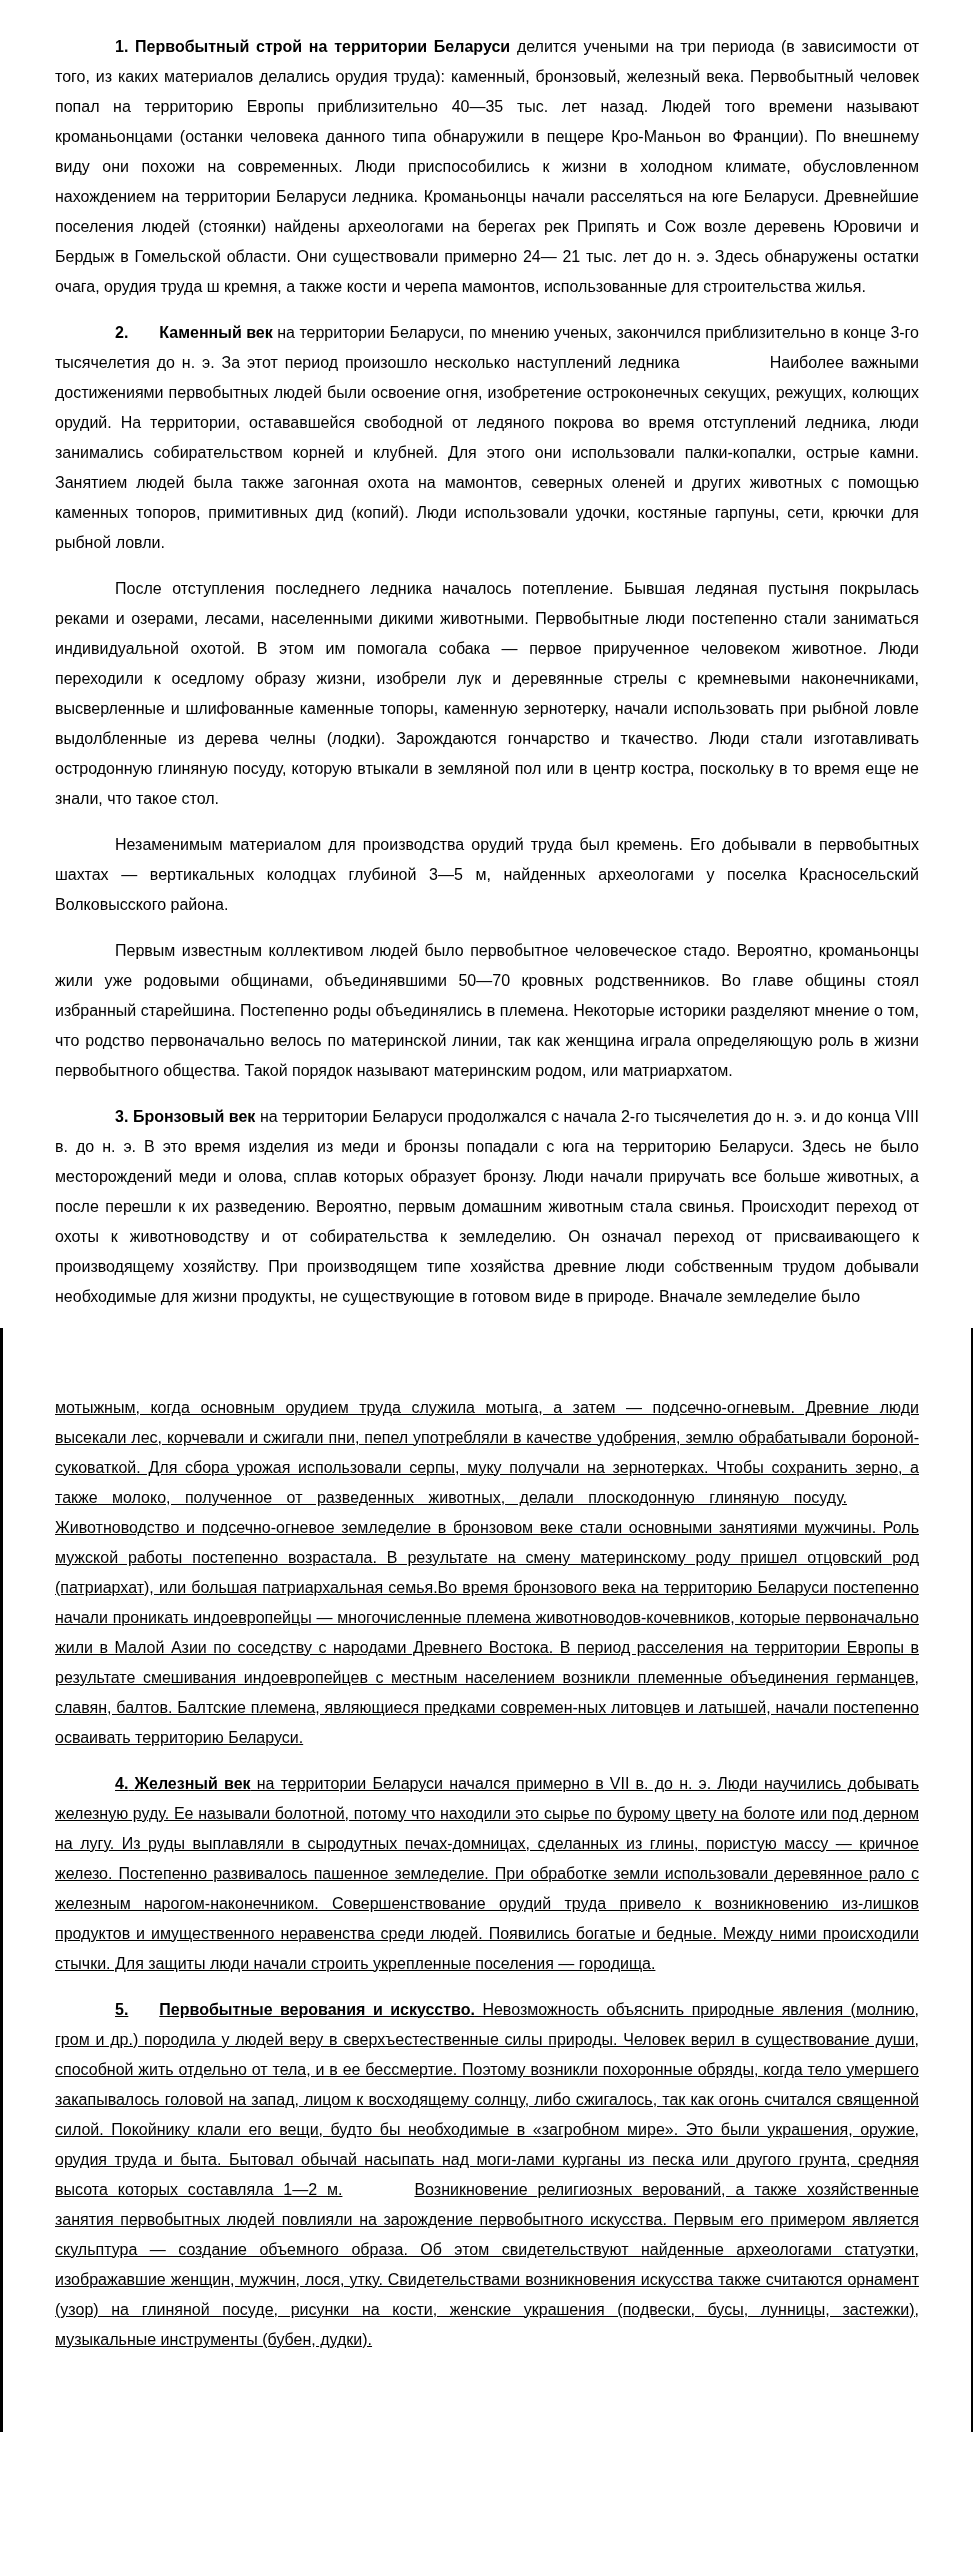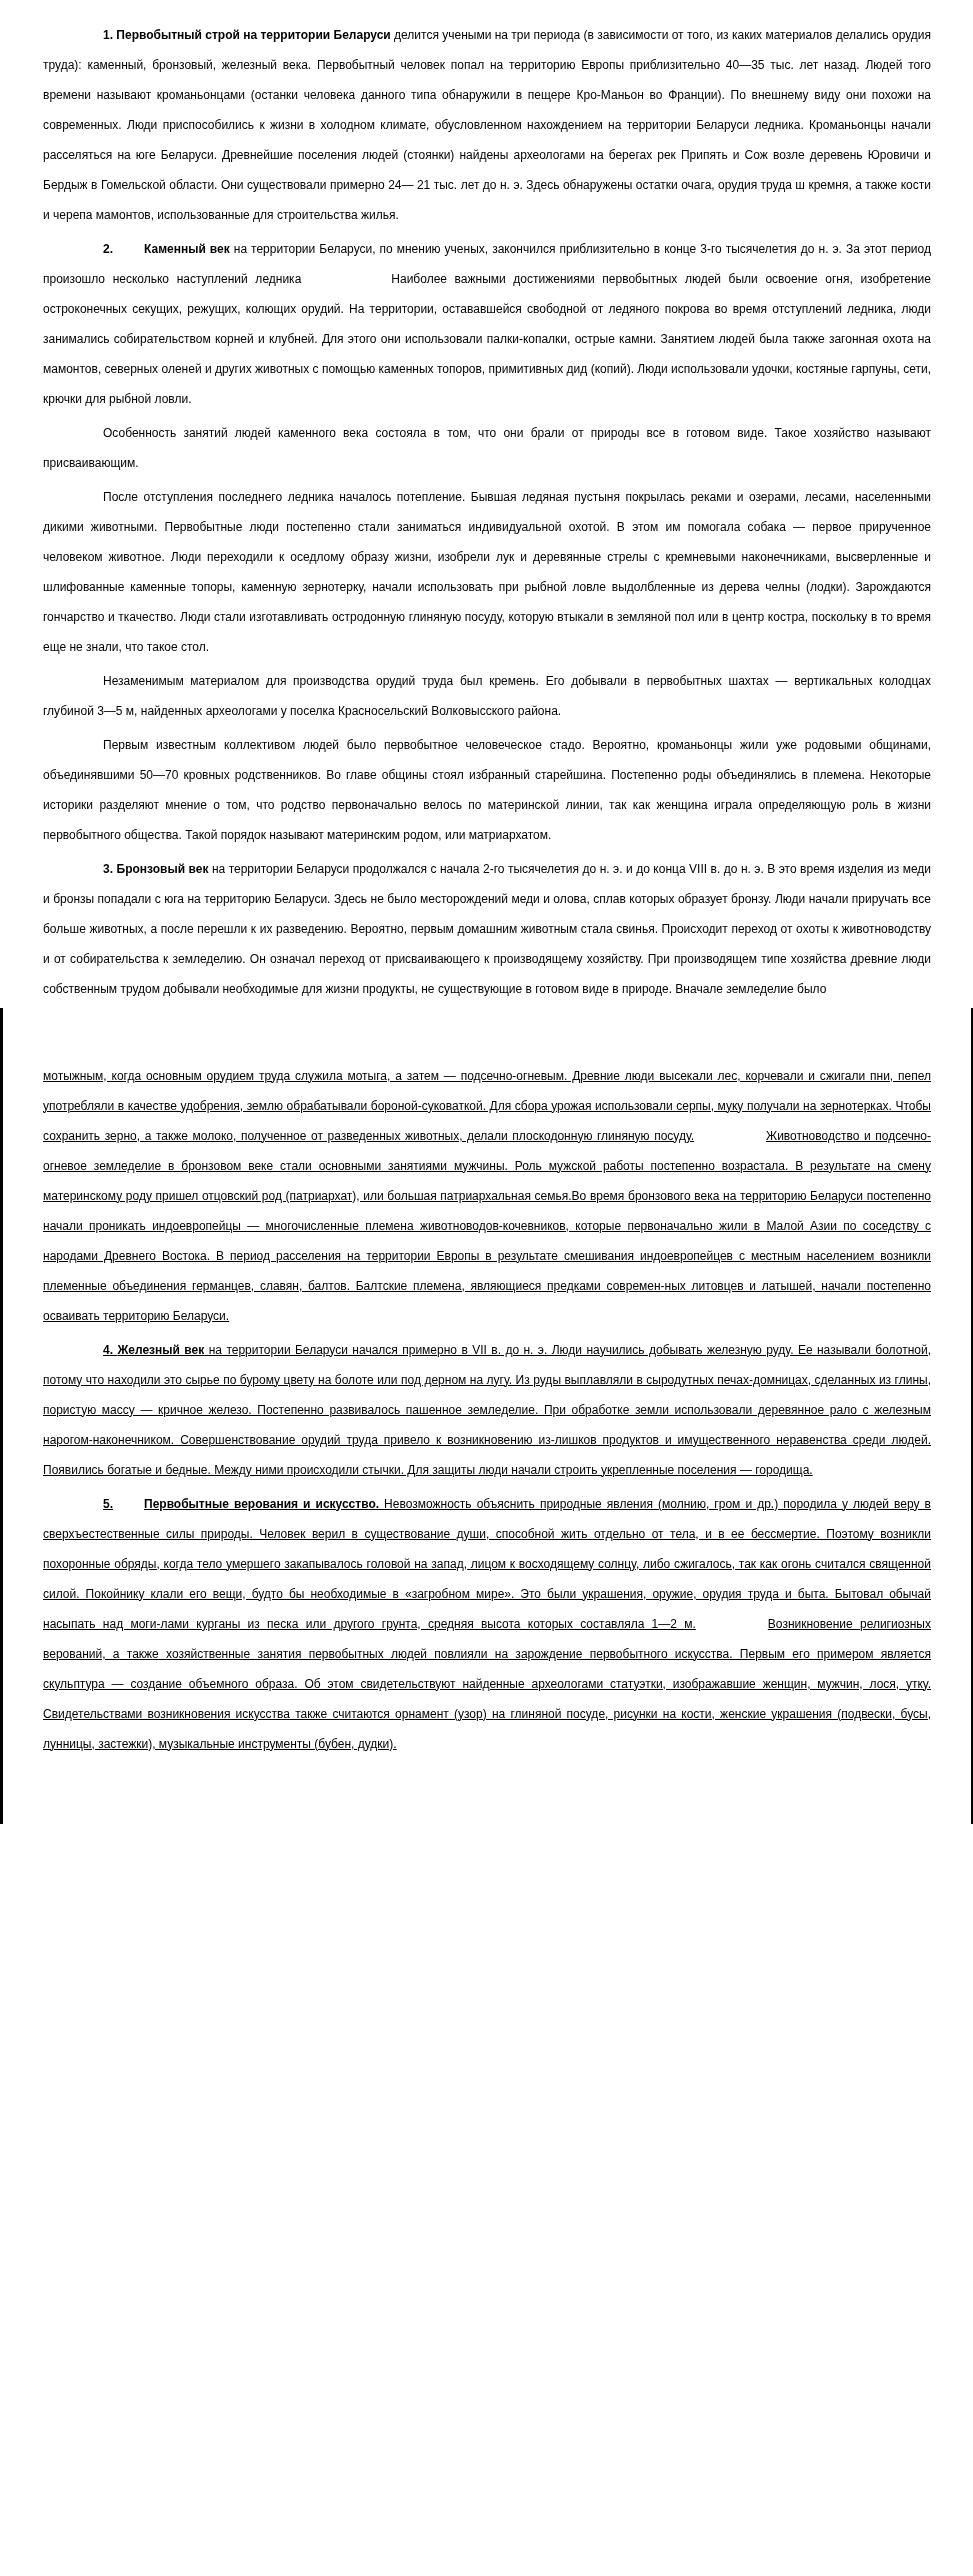--- a/index.html
+++ b/index.html
@@ -50,23 +50,23 @@
     letter-spacing: 0px;
   }
   h1.doc-title::after {
     content: "";
     display: inline-block;
     width: 100%;
     height: 0;
   }
 
   p.para {
-    font-size: 12px;
+    font-size: 16px;
     line-height: 30px;
-    margin: 4px;
+    margin: 16px;
     text-align: justify;
     text-indent: 60px;
     text-justify: inter-word;
     word-spacing: 0px;
   }
   p.para.no-indent {
     text-indent: 0;
   }
 
   .lead {
@@ -92,21 +92,20 @@
 
 <div class="page">
 
   <div class="block-one">
 
 
     <p class="para"><span class="lead">1.</span><span class="lead">&nbsp;</span><span class="lead">Первобытный строй на территории Беларуси</span><span> делится учеными на три периода (в зависимости от того, из каких материалов делались орудия труда): каменный, бронзовый, железный века. Первобытный человек попал на территорию Европы приблизительно 40—35 тыс. лет назад. Людей того времени называют кроманьонцами (останки человека данного типа обнаружили в пещере Кро-Маньон во Франции). По внешнему виду они похожи на современных. Люди приспособились к жизни в холодном климате, обусловленном нахождением на территории Беларуси ледника. Кроманьонцы начали расселяться на юге Беларуси. Древнейшие поселения людей (стоянки) найдены археологами на берегах рек Припять и Сож возле деревень Юровичи и Бердыж в Гомельской области. Они существовали примерно 24— 21 тыс. лет до н. э. Здесь обнаружены остатки очага, орудия труда ш кремня, а также кости и черепа мамонтов, использованные для строительства жилья.</span></p>
 
     <p class="para"><span class="lead">2.</span><span class="tab"></span><span class="lead">Каменный век</span><span> на территории Беларуси, по мнению ученых, закончился приблизительно в конце 3-го тысячелетия до н. э. За этот период произошло несколько наступлений ледника</span><span class="tab-xl"></span><span>Наиболее важными достижениями первобытных людей были освоение огня, изобретение остроконечных секущих, режущих, колющих орудий. На территории, остававшейся свободной от ледяного покрова во время отступлений ледника, люди занимались собирательством корней и клубней. Для этого они использовали палки-копалки, острые камни. Занятием людей была также загонная охота на мамонтов, северных оленей и других животных с помощью каменных топоров, примитивных дид (копий). Люди использовали удочки, костяные гарпуны, сети, крючки для рыбной ловли.</span></p>
 
-    <p class="para">Особенность занятий людей каменного века состояла в том, что они брали от природы все в готовом виде. Такое хозяйство называют присваивающим.</p>
 
     <p class="para">После отступления последнего ледника началось потепление. Бывшая ледяная пустыня покрылась реками и озерами, лесами, населенными дикими животными. Первобытные люди постепенно стали заниматься индивидуальной охотой. В этом им помогала собака — первое прирученное человеком животное. Люди переходили к оседлому образу жизни, изобрели лук и деревянные стрелы с кремневыми наконечниками, высверленные и шлифованные каменные топоры, каменную зернотерку, начали использовать при рыбной ловле выдолбленные из дерева челны (лодки). Зарождаются гончарство и ткачество. Люди стали изготавливать остродонную глиняную посуду, которую втыкали в земляной пол или в центр костра, поскольку в то время еще не знали, что такое стол.</p>
 
     <p class="para">Незаменимым материалом для производства орудий труда был кремень. Его добывали в первобытных шахтах — вертикальных колодцах глубиной 3—5 м, найденных археологами у поселка Красносельский Волковысского района.</p>
 
     <p class="para">Первым известным коллективом людей было первобытное человеческое стадо. Вероятно, кроманьонцы жили уже родовыми общинами, объединявшими 50—70 кровных родственников. Во главе общины стоял избранный старейшина. Постепенно роды объединялись в племена. Некоторые историки разделяют мнение о том, что родство первоначально велось по материнской линии, так как женщина играла определяющую роль в жизни первобытного общества. Такой порядок называют материнским родом, или матриархатом.</p>
 
     <p class="para"><span class="lead">3.</span><span class="lead">&nbsp;</span><span class="lead">Бронзовый век</span><span> на территории Беларуси продолжался с начала 2-го тысячелетия до н. э. и до конца VIII в. до н. э. В это время изделия из меди и бронзы попадали с юга на территорию Беларуси. Здесь не было месторождений меди и олова, сплав которых образует бронзу. Люди начали приручать все больше животных, а после перешли к их разведению. Вероятно, первым домашним животным стала свинья. Происходит переход от охоты к животноводству и от собирательства к земледелию. Он означал переход от присваивающего к производящему хозяйству. При производящем типе хозяйства древние люди собственным трудом добывали необходимые для жизни продукты, не существующие в готовом виде в природе. Вначале земледелие было</span></p>
 
   </div>

